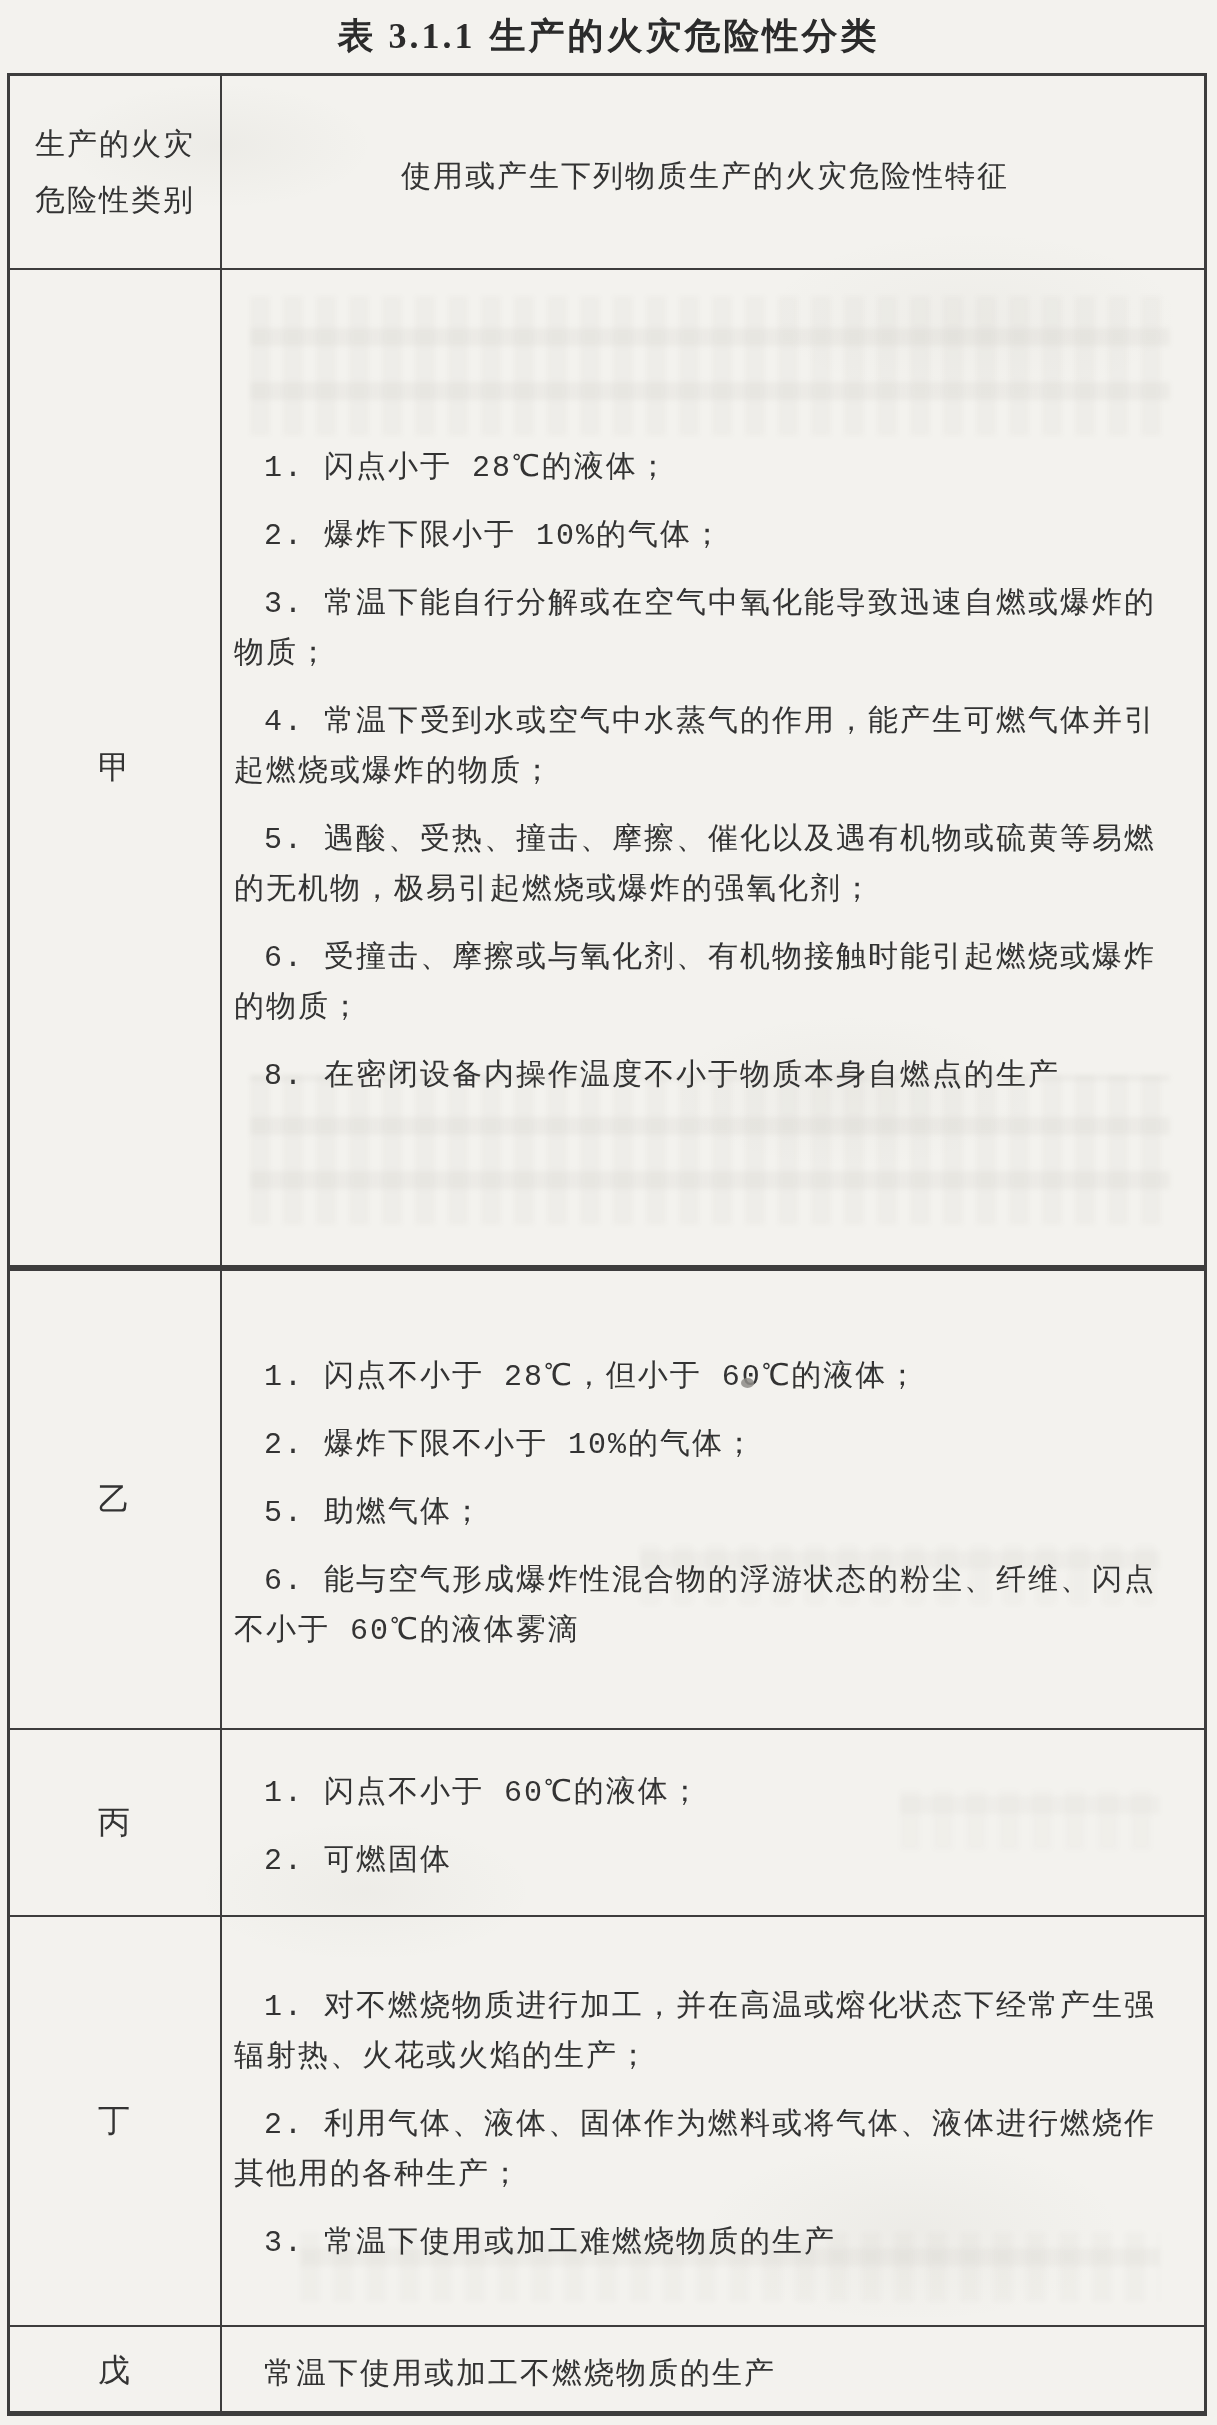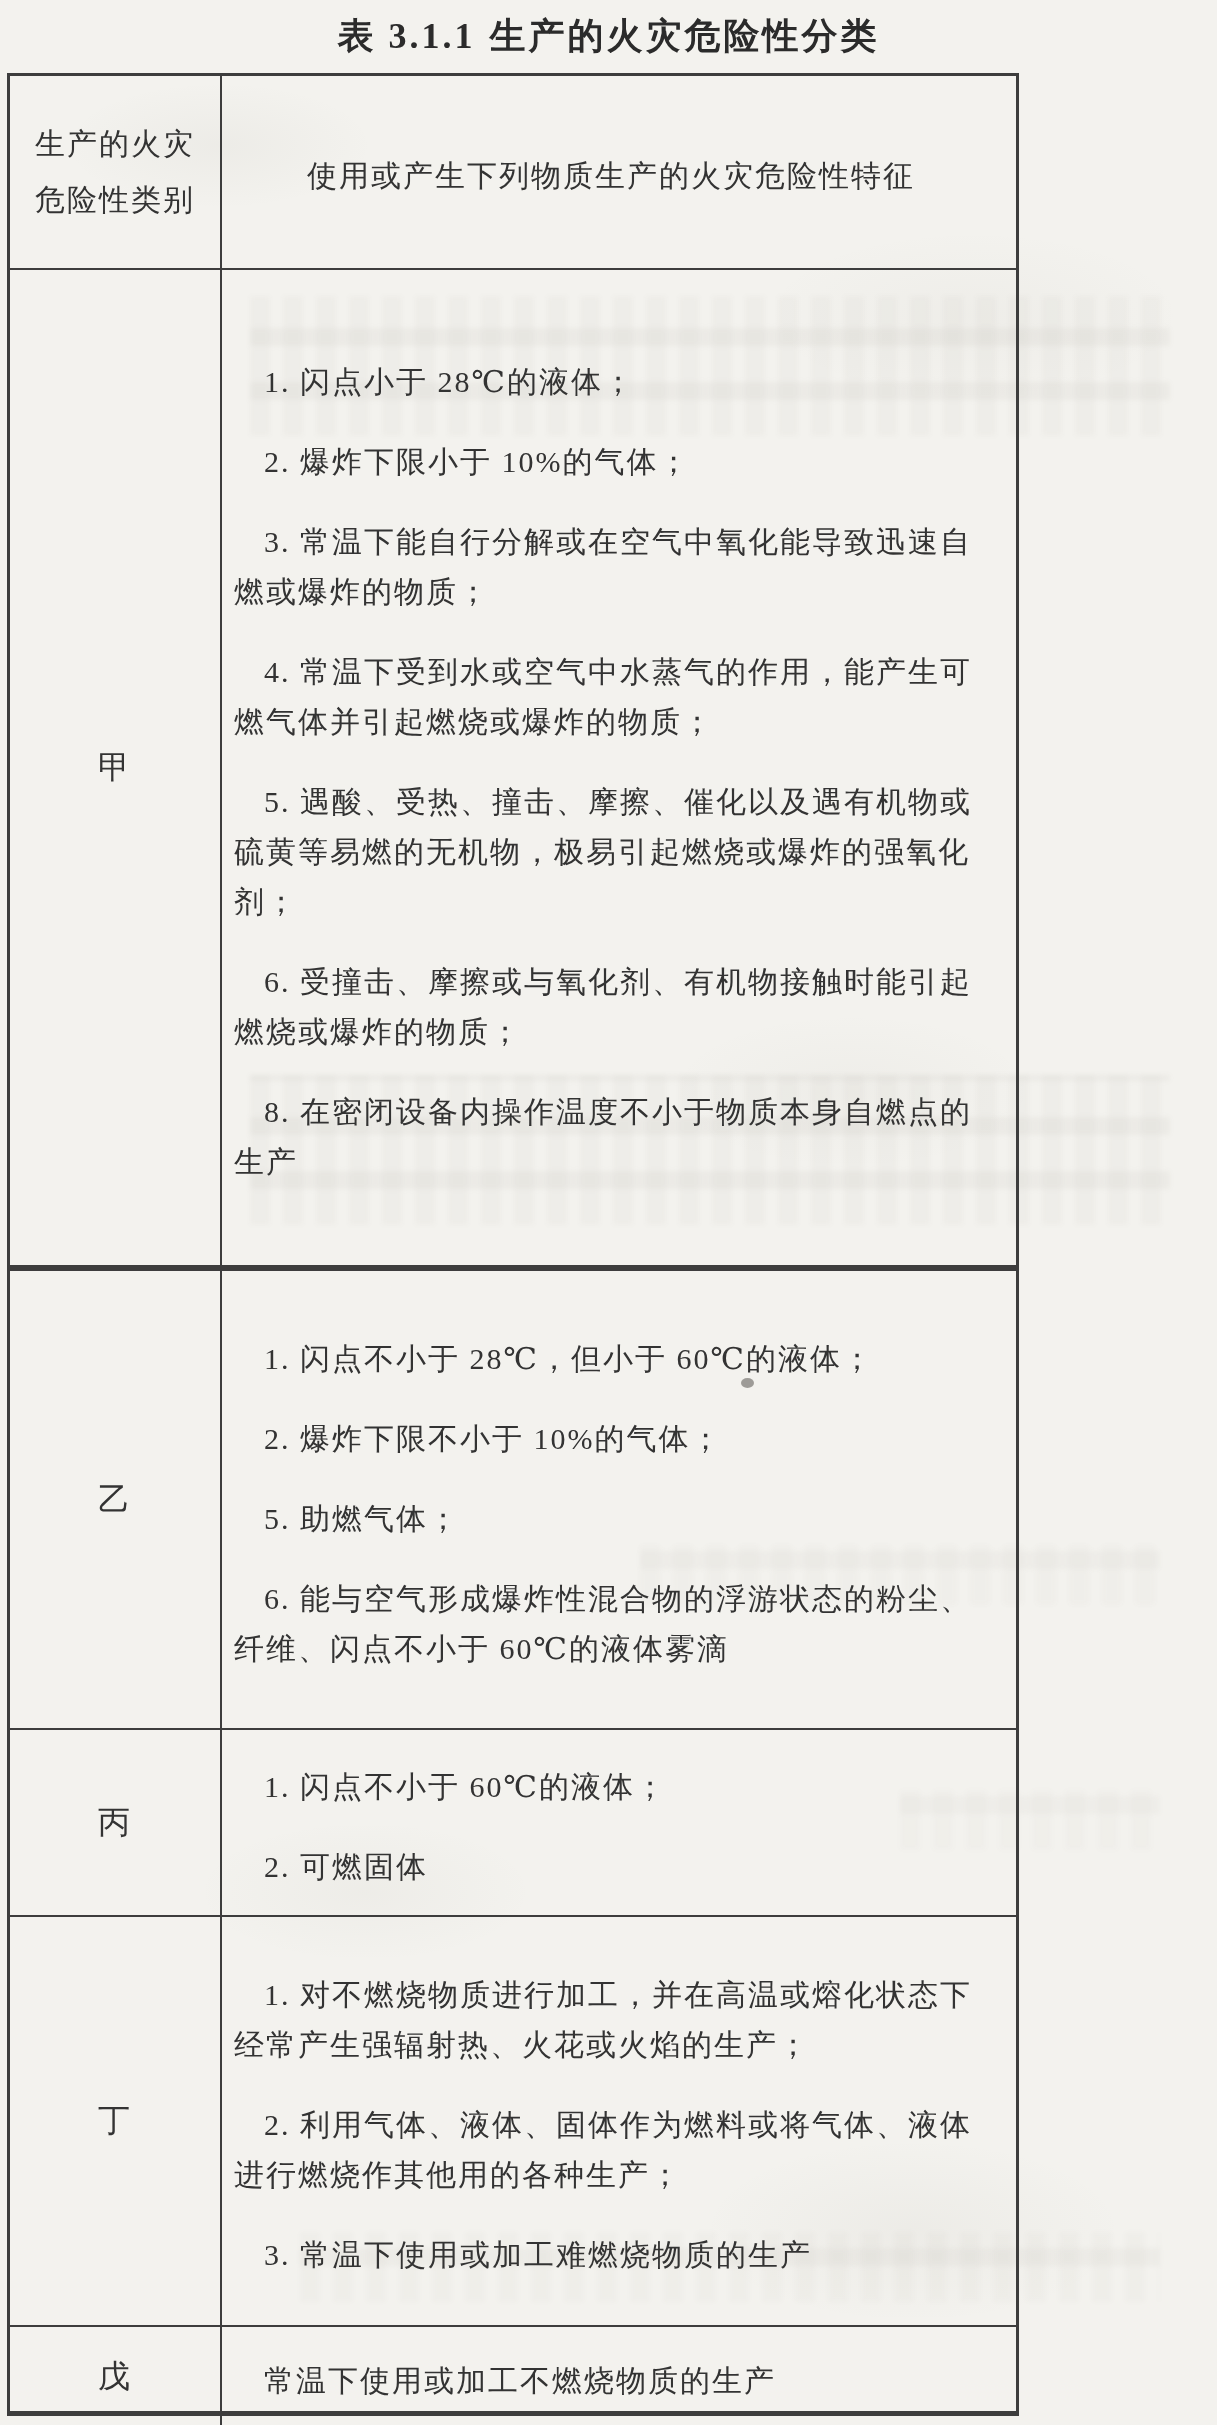--- a/index.html
+++ b/index.html
@@ -24,21 +24,21 @@
   .page{position:absolute;inset:0;}
 
   .doc-title{
     position:absolute;top:12px;left:0;width:100%;
     text-align:center;font-size:36px;font-weight:700;
     color:var(--title,#2b2b2b);letter-spacing:3px;white-space:nowrap;z-index:2;
   }
   .doc-title .t-gap{margin-left:14px;}
 
   .fire-table{
-    position:absolute;left:7px;top:73px;width:1012px;height:2343px;
+    position:absolute;left:7px;top:73px;width:1200px;height:2343px;
     box-sizing:border-box;
     border:3px solid var(--border,#3d3d3d);
     border-bottom-width:5px;
     display:flex;flex-direction:column;
     z-index:1;
   }
   .t-row{display:flex;box-sizing:border-box;flex:none;}
   .t-row + .t-row{border-top:2px solid var(--border,#3d3d3d);}
   .t-row.thick-top{border-top-width:6px;}
 
@@ -56,21 +56,21 @@
     font-size:32px;letter-spacing:2px;text-align:center;
   }
   .cat-cell .hline{line-height:56px;font-size:30px;}
 
   .content-cell{
     flex:1 1 auto;box-sizing:border-box;
     display:flex;flex-direction:column;justify-content:center;
     padding:14px 28px 6px 12px;
     font-size:30px;line-height:50px;letter-spacing:2px;
   }
-  .content-cell p{margin:15px 0;text-indent:30px;}
+  .content-cell p{margin:9px 0;text-indent:30px;font-family:Liberation Mono, monospace;}
   .header-feature{align-items:center;justify-content:center;}
   .header-feature .hline{text-indent:0;}
 
   
   .ink-speck{
     position:absolute;left:741px;top:1378px;width:13px;height:10px;
     background:#8f8d88;border-radius:50%;filter:blur(.6px);opacity:.85;z-index:3;
   }
   .bleed{
     position:absolute;z-index:0;pointer-events:none;

